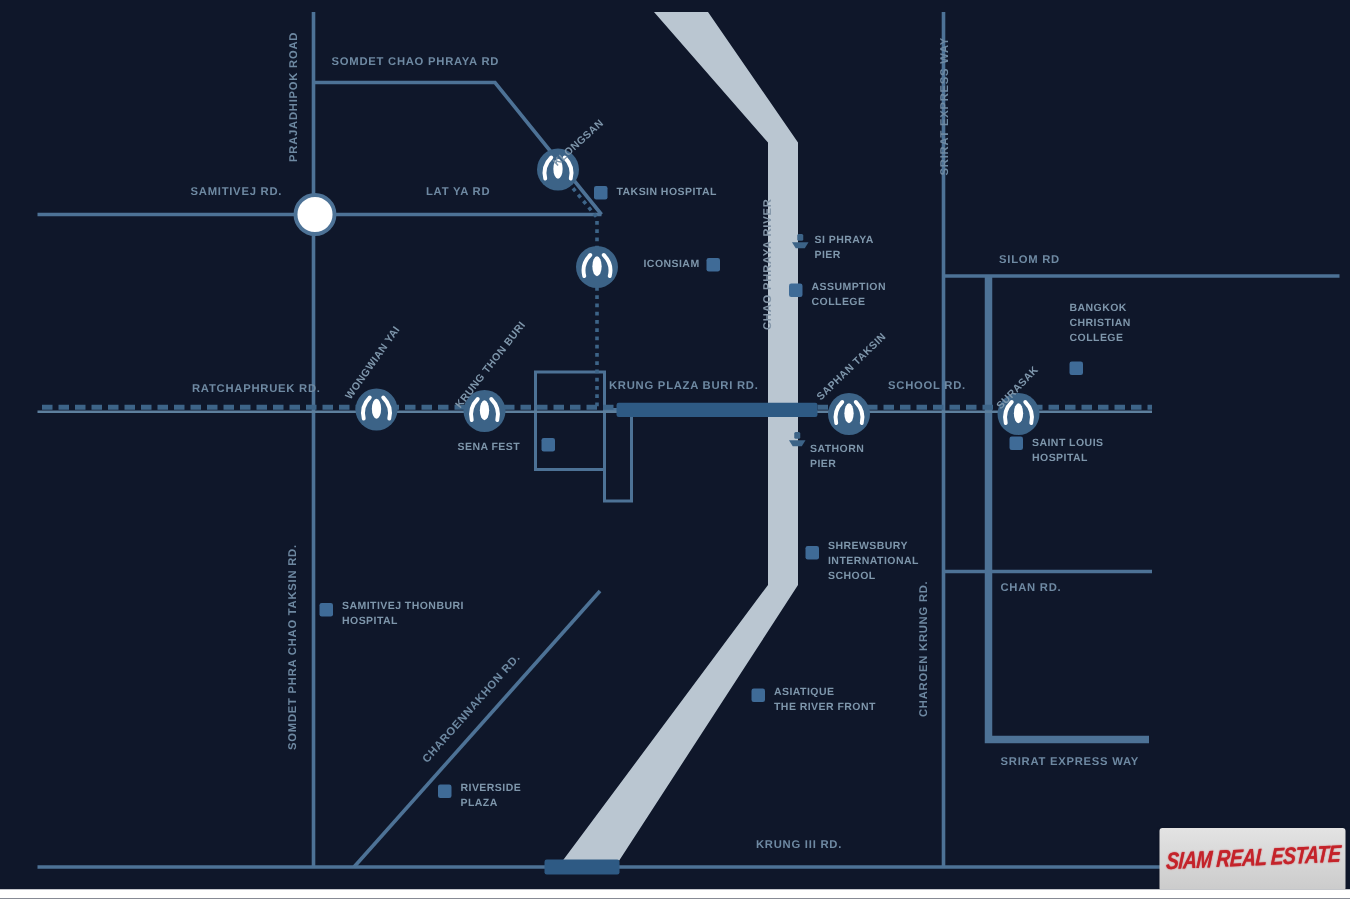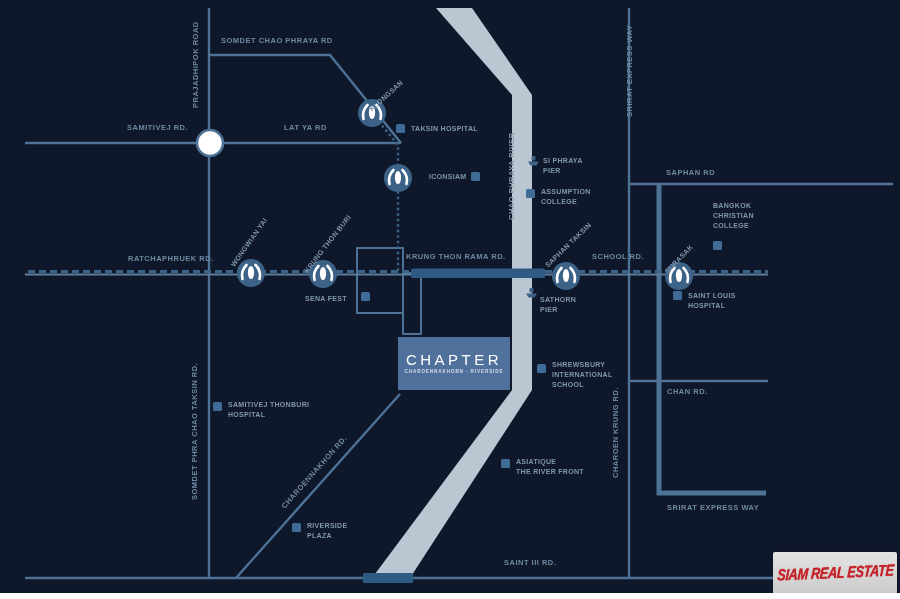--- a/index.html
+++ b/index.html
@@ -96,28 +96,28 @@
     </svg>
   <svg class="pier" style="left:525px;top:287px">
       <use href="#pierico"></use>
     </svg>
 
   <div class="lbl road-lbl" style="left:221px;top:36px">SOMDET CHAO PHRAYA RD</div>
   <div class="lbl road-lbl rot90" style="left:191px;top:108px">PRAJADHIPOK ROAD</div>
   <div class="lbl road-lbl" style="left:127px;top:123px">SAMITIVEJ RD.</div>
   <div class="lbl road-lbl" style="left:284px;top:123px">LAT YA RD</div>
   <div class="lbl road-lbl" style="left:128px;top:254px">RATCHAPHRUEK RD.</div>
-  <div class="lbl road-lbl" style="left:406px;top:252px">KRUNG THON RAMA RD.</div>
+  <div class="lbl road-lbl" style="left:406px;top:252px">KRUNG PLAZA BURI RD.</div>
   <div class="lbl road-lbl" style="left:592px;top:252px">SCHOOL RD.</div>
-  <div class="lbl road-lbl" style="left:666px;top:168px">SAPHAN RD</div>
+  <div class="lbl road-lbl" style="left:666px;top:168px">SILOM RD</div>
   <div class="lbl road-lbl rot90" style="left:625px;top:117px">SRIRAT EXPRESS WAY</div>
   <div class="lbl road-lbl rot90" style="left:611px;top:478px">CHAROEN KRUNG RD.</div>
   <div class="lbl road-lbl" style="left:667px;top:387px">CHAN RD.</div>
   <div class="lbl road-lbl" style="left:667px;top:503px">SRIRAT EXPRESS WAY</div>
-  <div class="lbl road-lbl" style="left:504px;top:558px">SAINT III RD.</div>
+  <div class="lbl road-lbl" style="left:504px;top:558px">KRUNG III RD.</div>
   <div class="lbl road-lbl rot90" style="left:190px;top:500px">SOMDET PHRA CHAO TAKSIN RD.</div>
   <div class="lbl road-lbl diag" style="left:287px;top:501px;transform:rotate(-48.5deg)">CHAROENNAKHON RD.</div>
   <div class="lbl road-lbl rot90 riverlbl" style="left:507px;top:220px">CHAO PHRAYA RIVER</div>
 
   <div class="lbl diag" style="left:374px;top:104px;transform:rotate(-42deg)">KLONGSAN</div>
   <div class="lbl diag" style="left:237px;top:259px;transform:rotate(-55deg)">WONGWIAN YAI</div>
   <div class="lbl diag" style="left:310px;top:265px;transform:rotate(-52deg)">KRUNG THON BURI</div>
   <div class="lbl diag" style="left:550px;top:260px;transform:rotate(-44deg)">SAPHAN TAKSIN</div>
   <div class="lbl diag" style="left:670px;top:266px;transform:rotate(-46deg)">SURASAK</div>
 
@@ -159,22 +159,18 @@
 THE RIVER FRONT</div>
 
   <div class="mk" style="left:292px;top:523px"></div>
   <div class="lbl" style="left:307px;top:521px">RIVERSIDE
 PLAZA</div>
 
   <div class="mk" style="left:213px;top:402px"></div>
   <div class="lbl" style="left:228px;top:400px">SAMITIVEJ THONBURI
 HOSPITAL</div>
 
-  <div class="chapter">
-    <div class="nm">CHAPTER</div>
-    <div class="sub">CHAROENNAKHORN - RIVERSIDE</div>
-  </div>
 
   <div class="wm">
     <span>SIAM REAL ESTATE</span>
   </div>
 
 </div>
 
 </body></html>

